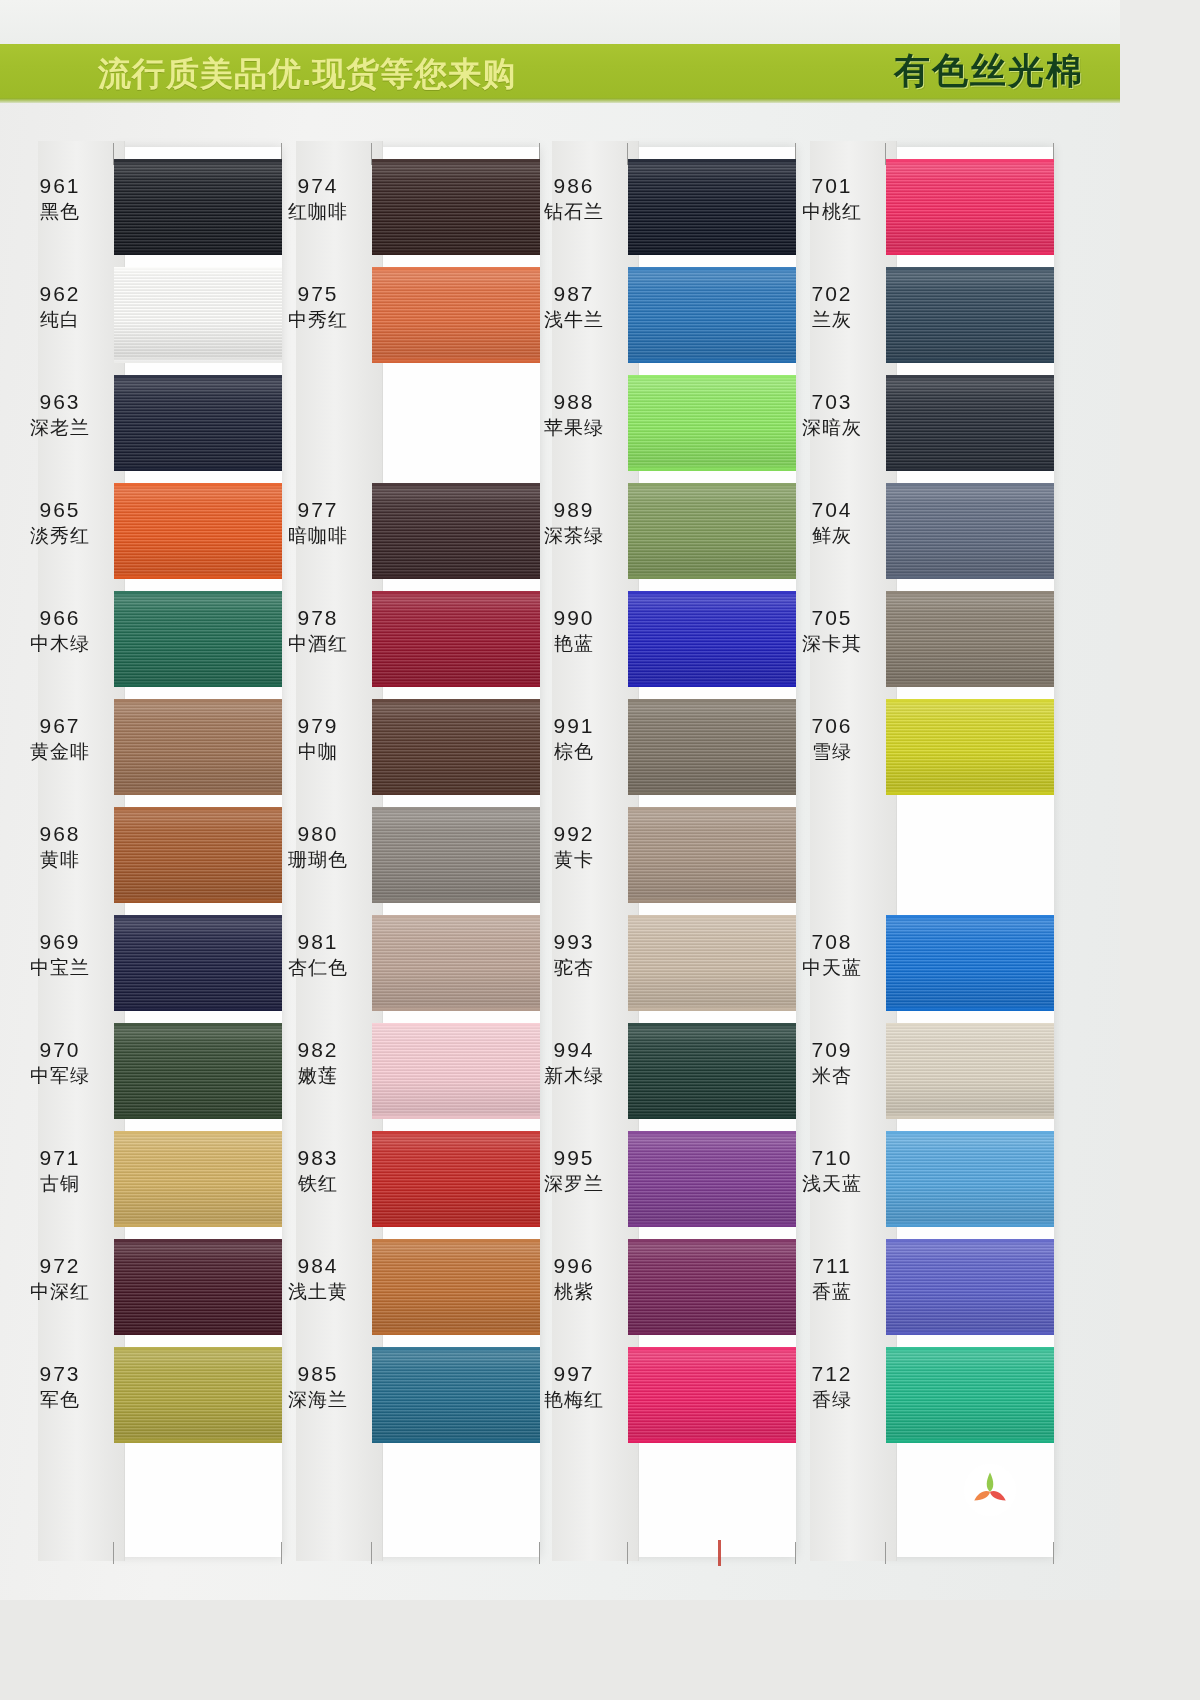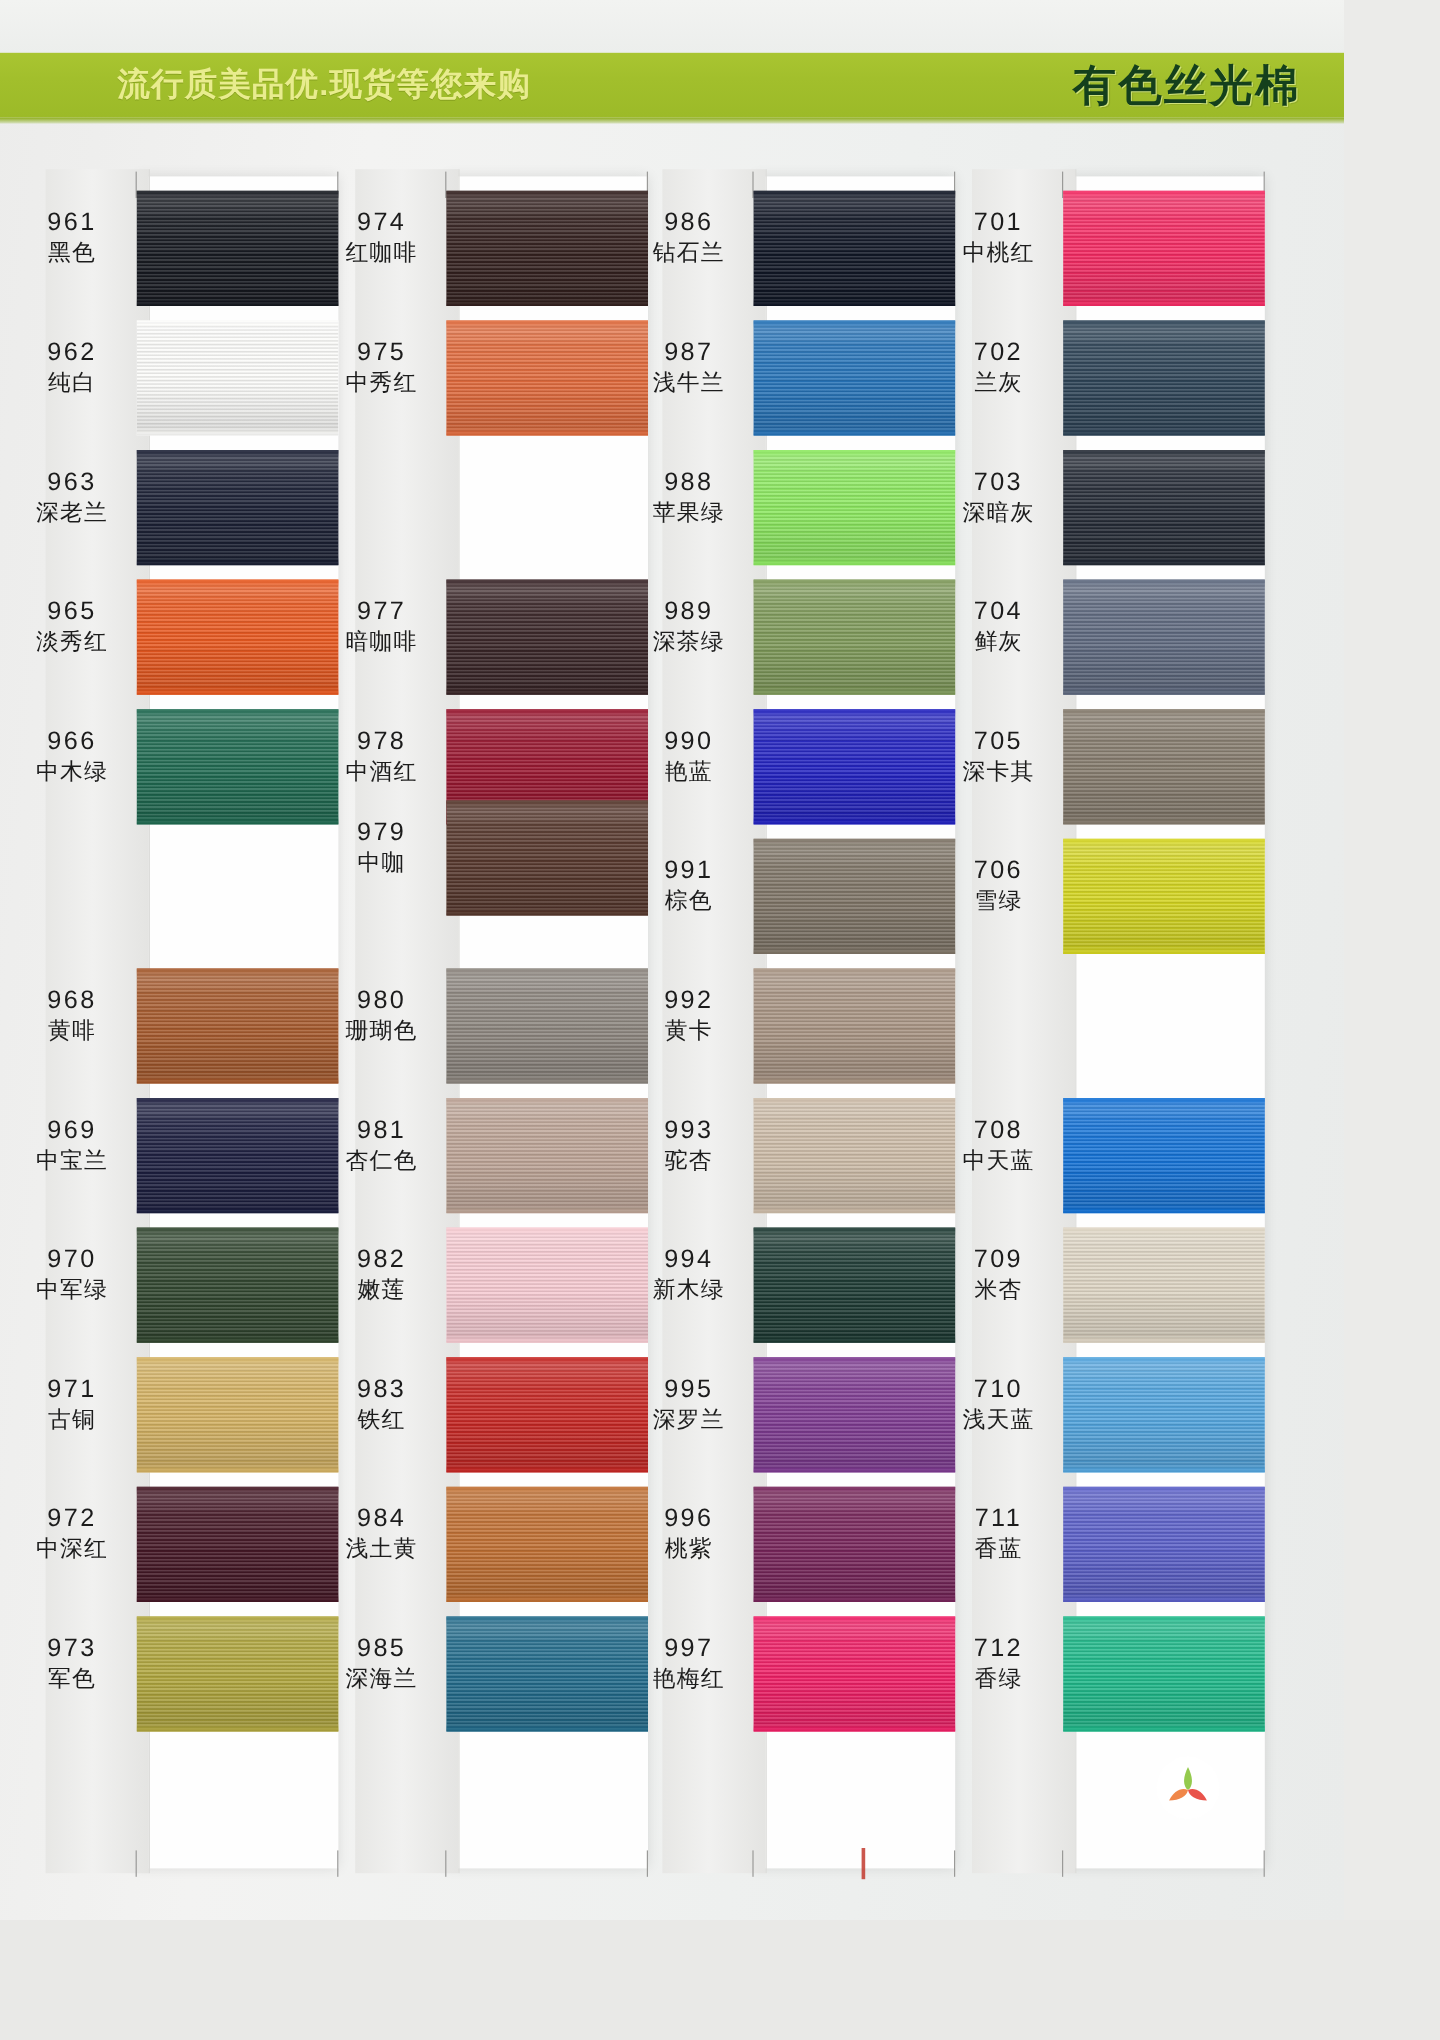--- a/index.html
+++ b/index.html
@@ -21,21 +21,21 @@
     background:linear-gradient(180deg,#f2f3f1 0%,#eceeec 100%);
   }
   
   #banner{
     position:absolute;left:0;top:44px;width:1120px;height:54px;
     background:linear-gradient(180deg,#a9c531 0%,#a2bf2c 40%,#9cba28 100%);
     overflow:hidden;
   }
   #banner-slogan{
     position:absolute;left:98px;top:8px;
-    font-size:27px;font-weight:bold;letter-spacing:1px;
+    font-size:33px;font-weight:bold;letter-spacing:1px;
     color:#e8ec8e;
     text-shadow:0 1px 0 rgba(90,110,10,.35);
     white-space:nowrap;
   }
   #banner-title{
     position:absolute;right:36px;top:3px;
     font-size:36px;font-weight:bold;letter-spacing:2px;
     color:#14401c;
     text-shadow:1px 1px 0 #cfe27a, 2px 2px 0 rgba(0,0,0,.08);
     white-space:nowrap;
@@ -215,20 +215,32 @@
             <span class="code">966</span>
             <span class="name">中木绿</span>
           </div>
           <div class="swatch" style="background: rgb(31, 106, 81);">
             <div class="yarn"></div>
             <div class="gloss"></div>
             <div class="fuzz-t" style="background: rgb(31, 106, 81);"></div>
             <div class="fuzz-b" style="background: rgb(31, 106, 81);"></div>
           </div>
         </div>
+        <div class="row" style="top: 592px;">
+          <div class="label">
+            <span class="code">967</span>
+            <span class="name">黄金啡</span>
+          </div>
+          <div class="swatch" style="background: rgb(157, 113, 83);">
+            <div class="yarn"></div>
+            <div class="gloss"></div>
+            <div class="fuzz-t" style="background: rgb(157, 113, 83);"></div>
+            <div class="fuzz-b" style="background: rgb(157, 113, 83);"></div>
+          </div>
+        </div>
         <div class="row" style="top: 700px;">
           <div class="label">
             <span class="code">968</span>
             <span class="name">黄啡</span>
           </div>
           <div class="swatch" style="background: rgb(166, 90, 45);">
             <div class="yarn"></div>
             <div class="gloss"></div>
             <div class="fuzz-t" style="background: rgb(166, 90, 45);"></div>
             <div class="fuzz-b" style="background: rgb(166, 90, 45);"></div>
@@ -343,21 +355,21 @@
             <span class="code">978</span>
             <span class="name">中酒红</span>
           </div>
           <div class="swatch" style="background: rgb(152, 22, 47);">
             <div class="yarn"></div>
             <div class="gloss"></div>
             <div class="fuzz-t" style="background: rgb(152, 22, 47);"></div>
             <div class="fuzz-b" style="background: rgb(152, 22, 47);"></div>
           </div>
         </div>
-        <div class="row" style="top: 560px;">
+        <div class="row" style="top: 592px;">
           <div class="label">
             <span class="code">979</span>
             <span class="name">中咖</span>
           </div>
           <div class="swatch" style="background: rgb(86, 55, 44);">
             <div class="yarn"></div>
             <div class="gloss"></div>
             <div class="fuzz-t" style="background: rgb(86, 55, 44);"></div>
             <div class="fuzz-b" style="background: rgb(86, 55, 44);"></div>
           </div>

